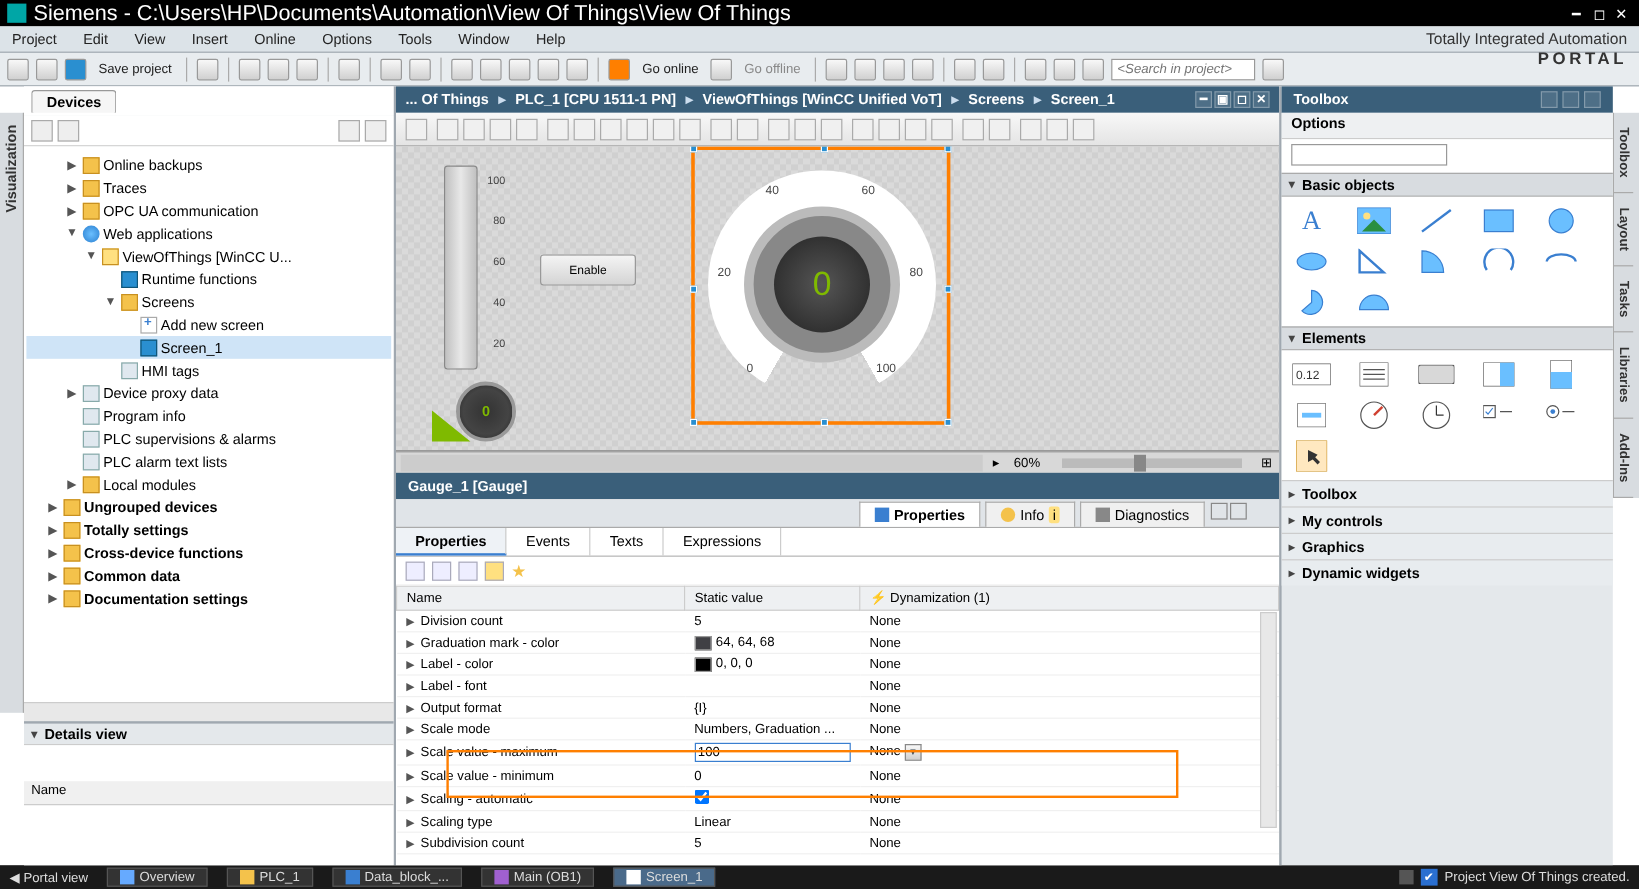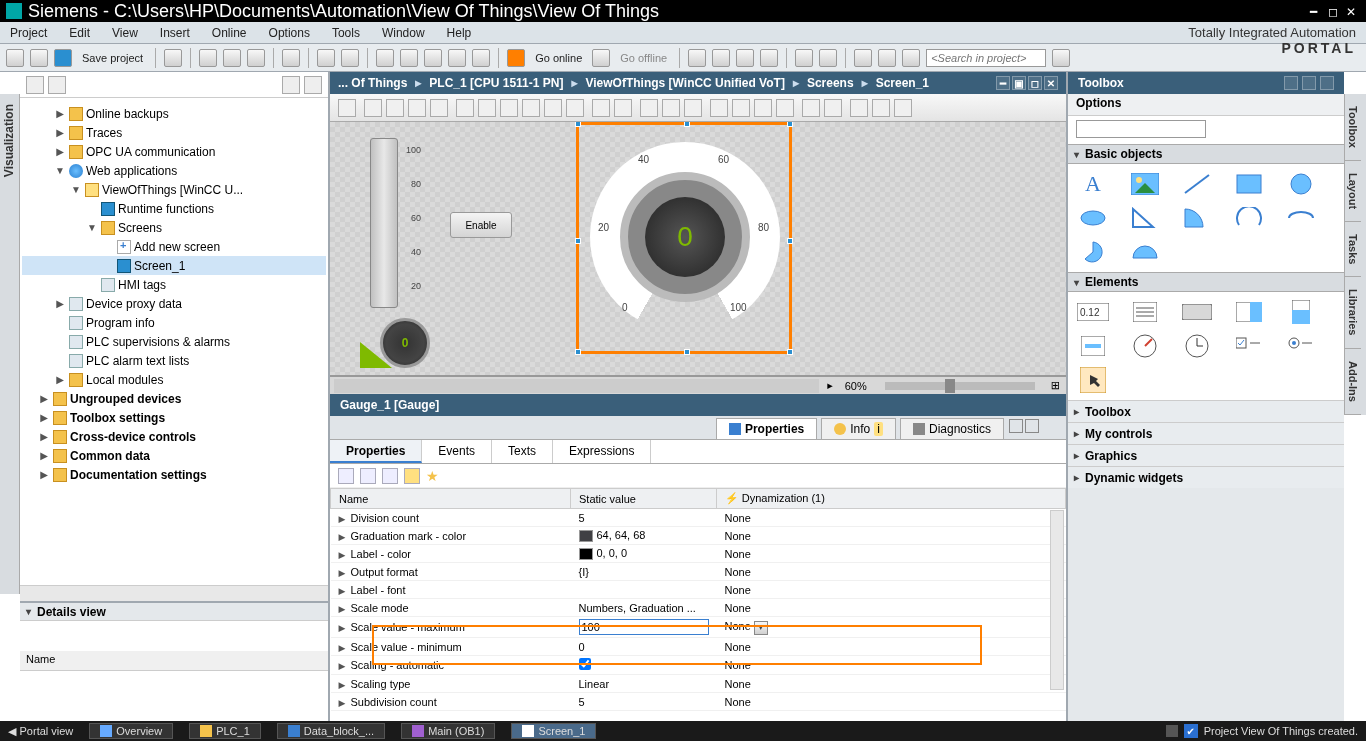--- a/index.html
+++ b/index.html
@@ -72,21 +72,21 @@
 
 
 .slider-w { position: absolute; left: 40px; top: 16px; width: 28px; height: 170px; background: linear-gradient(90deg,#c0c0c0,#e8e8e8,#c0c0c0); border-radius: 3px; border: 1px solid #888; }
 .slider-w .tick { position: absolute; right: -24px; font-size: 9px; color: #444; }
 
 
 .smallgauge { position: absolute; left: 50px; top: 196px; width: 50px; height: 50px; border-radius: 50%; background: radial-gradient(circle,#333 0%,#444 60%,#222 100%); display: flex; align-items: center; justify-content: center; color: #7fba00; font-weight: bold; border: 3px solid #999; }
 .greentri { position: absolute; left: 30px; top: 220px; width: 0; height: 0; border-left: 0 solid transparent; border-right: 32px solid transparent; border-bottom: 26px solid #7fba00; }
 
 
-.enable-btn { position: absolute; left: 120px; top: 90px; width: 62px; height: 26px; background: linear-gradient(#f4f4f4,#d4d4d4); border: 1px solid #999; border-radius: 3px; font-size: 10px; display: flex; align-items: center; justify-content: center; }
+.enable-btn { position: absolute; left: 120px; top: 90px; width: 80px; height: 26px; background: linear-gradient(#f4f4f4,#d4d4d4); border: 1px solid #999; border-radius: 3px; font-size: 10px; display: flex; align-items: center; justify-content: center; }
 
 
 .bigsel { position: absolute; left: 246px; top: 0; width: 216px; height: 232px; border: 3px solid #ff7f00; }
 .bigsel .handle { position: absolute; width: 6px; height: 6px; background: #2a8fd0; border: 1px solid #fff; }
 .biggauge { position: absolute; left: 260px; top: 20px; width: 190px; height: 190px; }
 .biggauge .ring { width: 190px; height: 190px; border-radius: 50%; background: conic-gradient(from 210deg,#fff 0deg,#fff 300deg,transparent 300deg); position: absolute; }
 .biggauge .ring2 { width: 130px; height: 130px; border-radius: 50%; background: #888; position: absolute; left: 30px; top: 30px; border: 8px solid #bbb; }
 .biggauge .center { width: 80px; height: 80px; border-radius: 50%; background: radial-gradient(circle,#555,#222); position: absolute; left: 55px; top: 55px; display: flex; align-items: center; justify-content: center; color: #7fba00; font-size: 28px; font-weight: 300; }
 .biggauge .glabel { position: absolute; font-size: 10px; color: #444; }
 
@@ -226,20 +226,23 @@
   <div class="vtab">Toolbox</div>
   <div class="vtab">Layout</div>
   <div class="vtab">Tasks</div>
   <div class="vtab">Libraries</div>
   <div class="vtab">Add-Ins</div>
 </div>
 
 <div class="main">
 
   <div class="leftpane">
+    <div class="devices-tab">
+      <div class="tab">Devices</div>
+    </div>
     <div class="mini-toolbar">
       <div class="mtbtn"></div>
       <div class="mtbtn"></div>
       <div style="flex:1"></div>
       <div class="mtbtn"></div>
       <div class="mtbtn"></div>
     </div>
     <div class="tree" id="tree">
         <div class="node" style="padding-left: 32px;">
           <span class="arrow">▶</span>
@@ -317,26 +320,26 @@
           <span>Local modules</span>
         </div>
         <div class="node" style="padding-left: 16px;">
           <span class="arrow">▶</span>
           <span class="ticon ic-folder"></span>
           <span style="font-weight:bold">Ungrouped devices</span>
         </div>
         <div class="node" style="padding-left: 16px;">
           <span class="arrow">▶</span>
           <span class="ticon ic-folder"></span>
-          <span style="font-weight:bold">Toolbox settings</span>
+          <span style="font-weight:bold">Totally settings</span>
         </div>
         <div class="node" style="padding-left: 16px;">
           <span class="arrow">▶</span>
           <span class="ticon ic-folder"></span>
-          <span style="font-weight:bold">Cross-device controls</span>
+          <span style="font-weight:bold">Cross-device functions</span>
         </div>
         <div class="node" style="padding-left: 16px;">
           <span class="arrow">▶</span>
           <span class="ticon ic-folder"></span>
           <span style="font-weight:bold">Common data</span>
         </div>
         <div class="node" style="padding-left: 16px;">
           <span class="arrow">▶</span>
           <span class="ticon ic-folder"></span>
           <span style="font-weight:bold">Documentation settings</span>
@@ -511,27 +514,27 @@
               <td class="namecell"><span class="arrow-cell">▶</span>Graduation mark - color</td>
               <td><span class="swatch" style="background:#404044"></span>64, 64, 68</td>
               <td>None </td>
             </tr>
             <tr>
               <td class="namecell"><span class="arrow-cell">▶</span>Label - color</td>
               <td><span class="swatch" style="background:#000000"></span>0, 0, 0</td>
               <td>None </td>
             </tr>
             <tr>
+              <td class="namecell"><span class="arrow-cell">▶</span>Label - font</td>
+              <td></td>
+              <td>None </td>
+            </tr>
+            <tr>
               <td class="namecell"><span class="arrow-cell">▶</span>Output format</td>
               <td>{I}</td>
-              <td>None </td>
-            </tr>
-            <tr>
-              <td class="namecell"><span class="arrow-cell">▶</span>Label - font</td>
-              <td></td>
               <td>None </td>
             </tr>
             <tr>
               <td class="namecell"><span class="arrow-cell">▶</span>Scale mode</td>
               <td>Numbers, Graduation ...</td>
               <td>None </td>
             </tr>
             <tr>
               <td class="namecell"><span class="arrow-cell">▶</span>Scale value - maximum</td>
               <td><input class="val" value="100" style=""></td>

